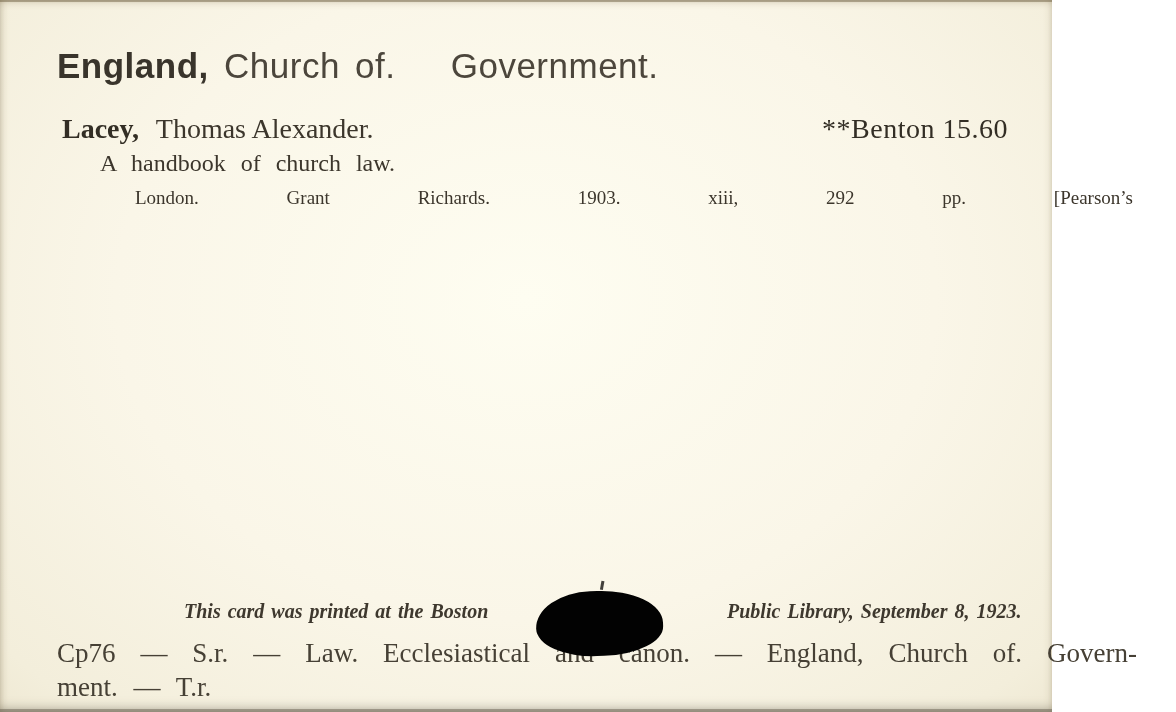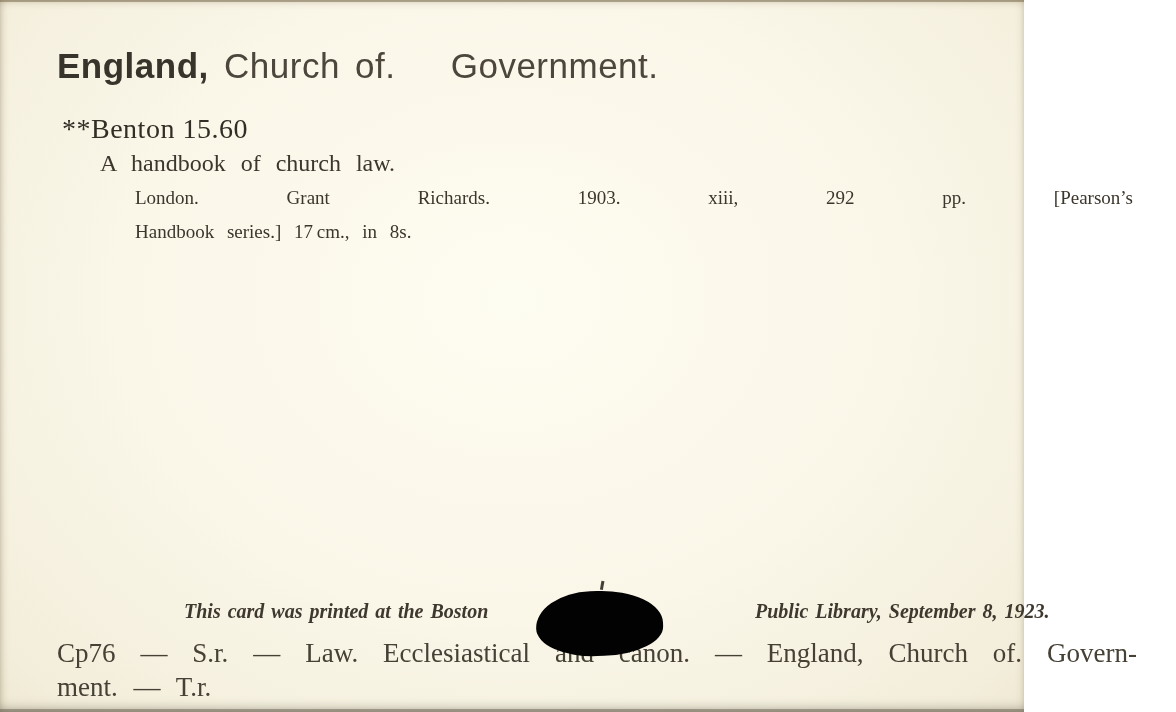--- a/index.html
+++ b/index.html
@@ -15,20 +15,21 @@
     height: 712px;
     background:
       radial-gradient(ellipse at 50% 42%, #fefdf1 0%, #faf6e8 55%, #f3eedb 92%, #efe9d4 100%);
     box-shadow:
       inset 0 6px 10px -6px rgba(120, 100, 60, 0.45),
       inset 0 -9px 12px -7px rgba(95, 90, 75, 0.55),
       inset 7px 0 10px -7px rgba(130, 110, 70, 0.35),
       inset -6px 0 10px -7px rgba(130, 110, 70, 0.25);
     font-family: "Liberation Serif", serif;
     color: #3c362c;
+    padding-left: 28px;
   }
   .card::before {   
     content: "";
     position: absolute;
     left: 0; top: 0;
     width: 100%; height: 2px;
     background: rgba(90, 75, 45, 0.40);
   }
   .card::after {   
     content: "";
@@ -116,21 +117,21 @@
     font-style: italic;
     font-weight: 700;
     font-size: 20px;
     line-height: 28px;
     color: #3e382e;
     white-space: nowrap;
     word-spacing: 2px;
     margin-left: 44px;
   }
   .printed-note-left  { left: 140px; }
-  .printed-note-right { left: 711px; }
+  .printed-note-right { left: 683px; }
 
   .tracing {
     position: absolute;
     left: 57px;
     top: 636px;
     width: 1080px;
     font-size: 27px;
     line-height: 34px;
     color: #464035;
   }
@@ -171,28 +172,31 @@
 
 <div class="card">
 
   <div class="heading">
     <span class="hd-bold">England,</span>
     <span class="hd-rest">Church of.</span>
     <span class="hd-section">Government.</span>
   </div>
 
   <div class="author-row">
+    <span class="author">
+      <span class="au-bold">Lacey,</span>
+      <span class="au-rest">Thomas Alexander.</span>
+    </span>
     <span class="call-number">**Benton 15.60</span>
   </div>
 
   <div class="title-line">A handbook of church law.</div>
 
   <div class="imprint">
     <div class="just">London. Grant Richards. 1903. xiii, 292 pp. [Pearson’s</div>
-    <div class="ln2">Handbook series.] 17 cm., in 8s.</div>
   </div>
 
   <div class="printed-note-left">This card was printed at the Boston</div>
   <div class="printed-note-right">Public Library, September 8, 1923.</div>
 
   <div class="tracing">
     <div class="just">Cp76 — S.r. — Law. Ecclesiastical and canon. — England, Church of. Govern-</div>
     <div class="ln2">ment. — T.r.</div>
   </div>
 

